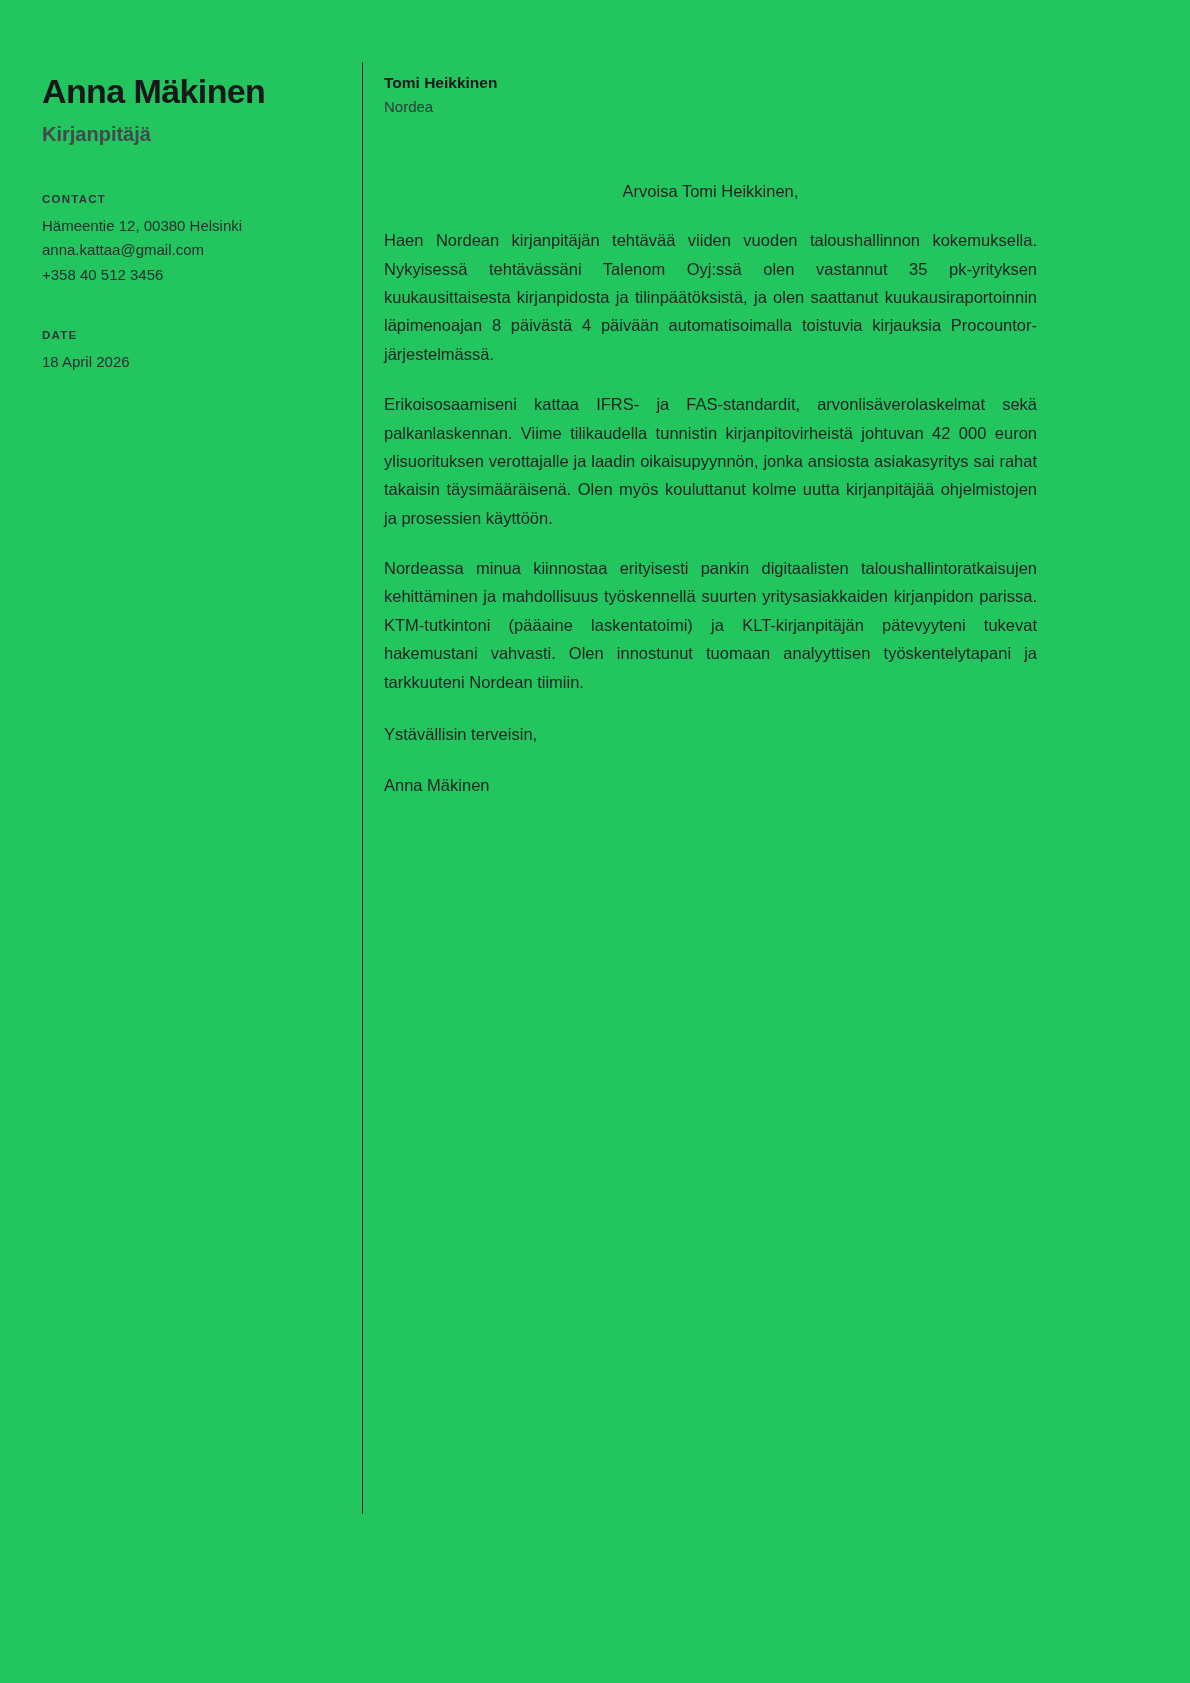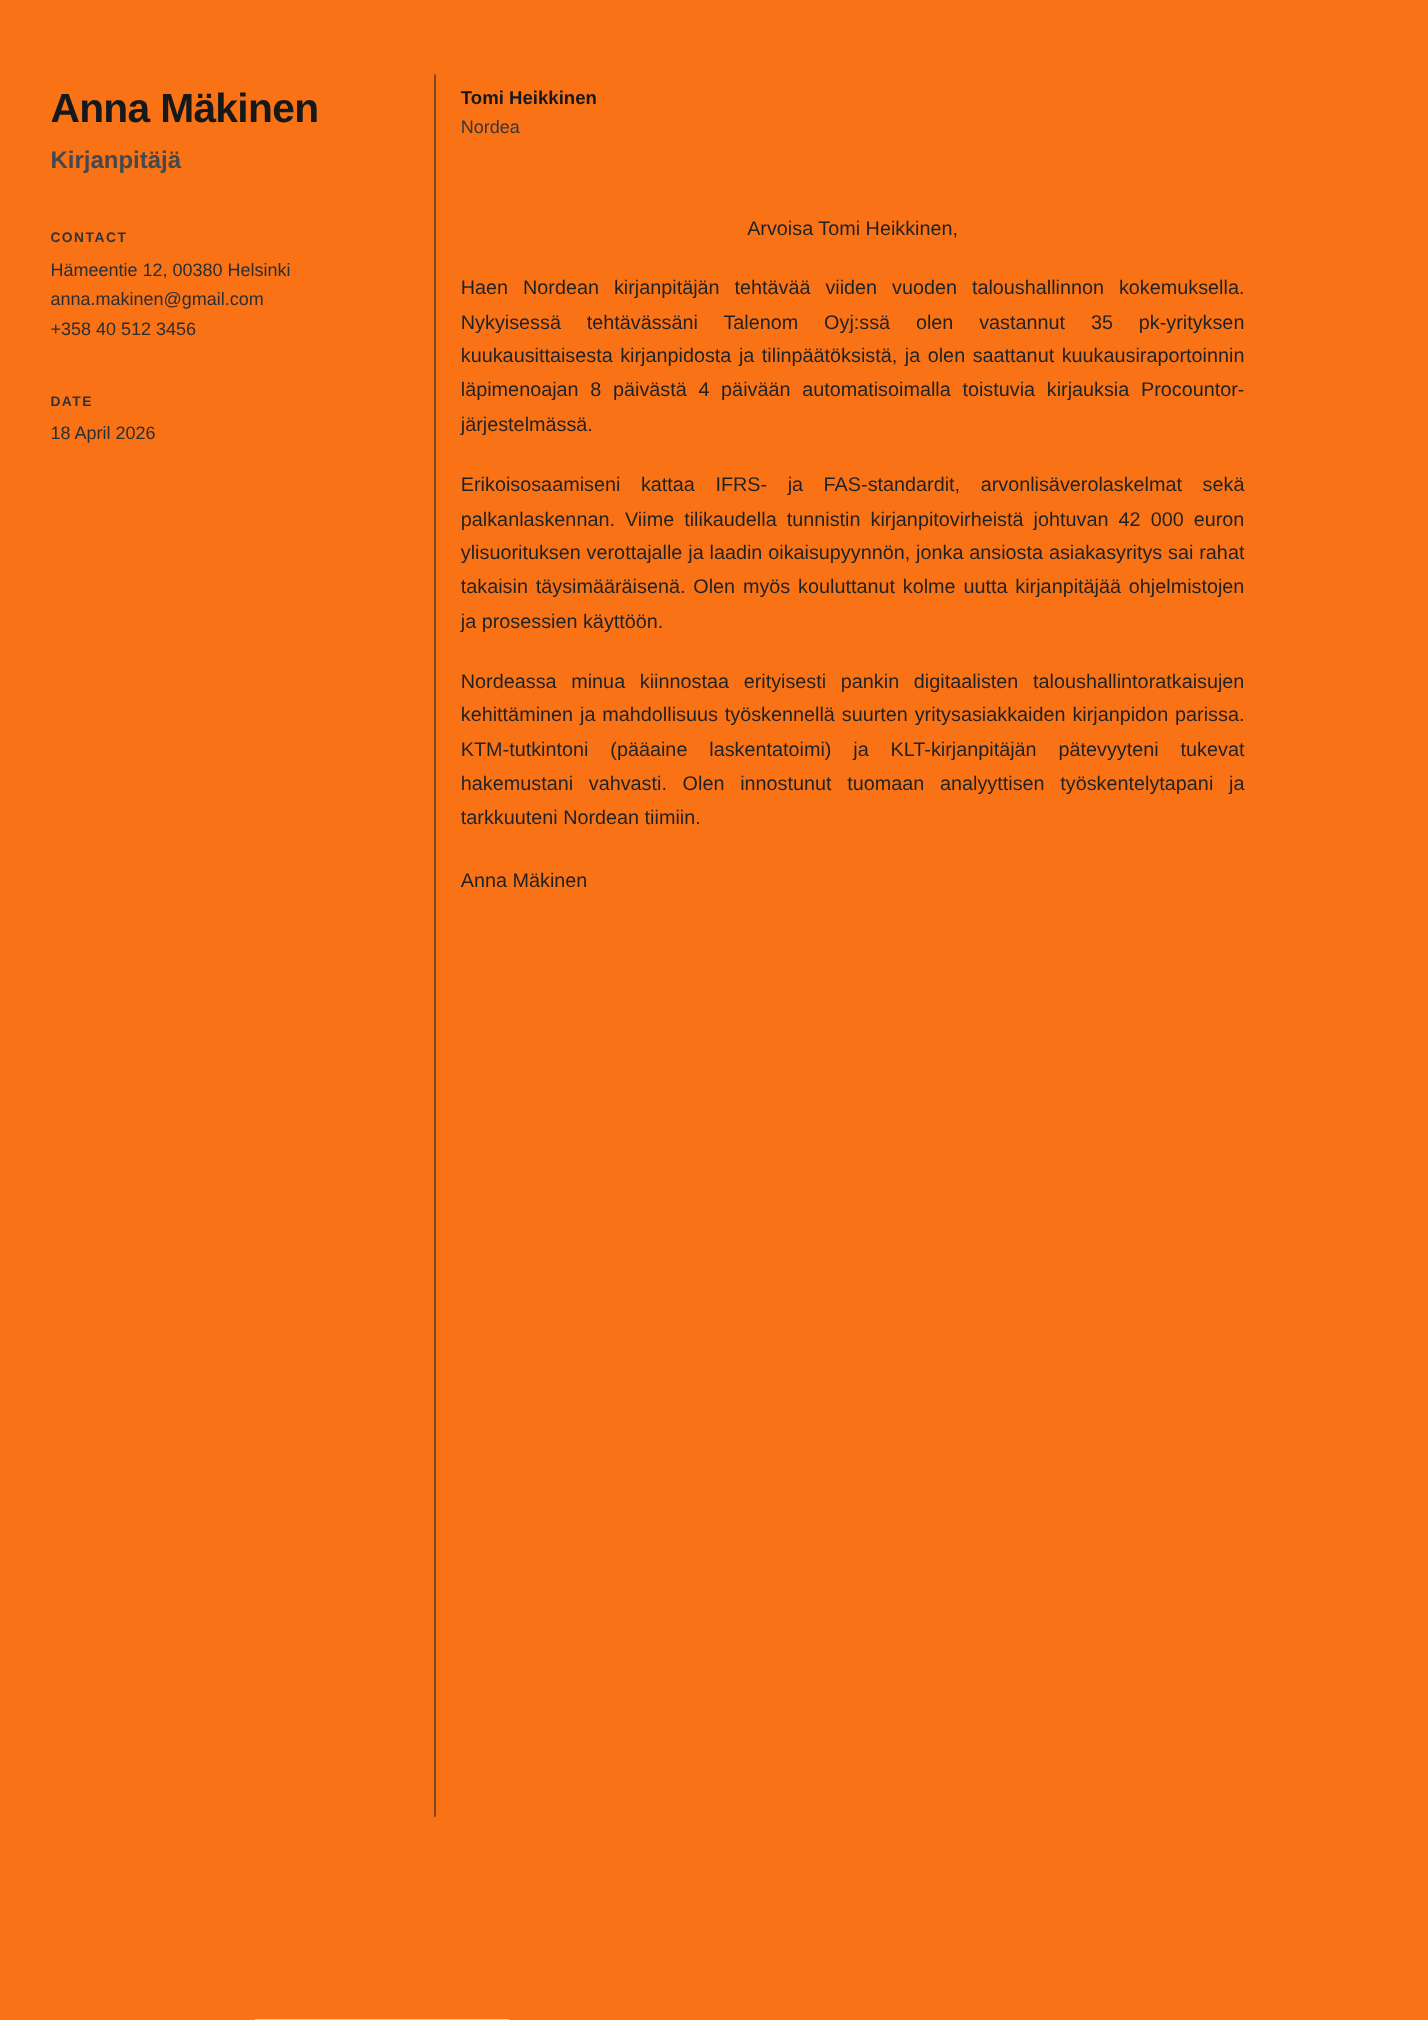--- a/index.html
+++ b/index.html
@@ -4,21 +4,21 @@
 <style>
   html, body {
     margin: 0;
     padding: 0;
     background: #ffffff;
   }
   .page {
     position: relative;
     width: 1190px;
     height: 1683px;
-    background: #f97316;
+    background: #22c55e;
     font-family: "Liberation Sans", sans-serif;
     color: #1a1a1a;
     box-sizing: border-box;
     overflow: hidden;
   }
 
   
   .sidebar {
     position: absolute;
     left: 42px;
@@ -126,21 +126,21 @@
 
 <div class="page">
 
   <div class="sidebar">
     <h1 class="name">Anna Mäkinen</h1>
     <p class="job-title">Kirjanpitäjä</p>
 
     <div class="side-block">
       <p class="side-label">CONTACT</p>
       <p class="side-line">Hämeentie 12, 00380 Helsinki</p>
-      <p class="side-line">anna.makinen@gmail.com</p>
+      <p class="side-line">anna.kattaa@gmail.com</p>
       <p class="side-line">+358 40 512 3456</p>
     </div>
 
     <div class="side-block date-block">
       <p class="side-label">DATE</p>
       <p class="side-line">18 April 2026</p>
     </div>
   </div>
 
   <div class="divider"></div>
@@ -148,16 +148,17 @@
   <div class="letter">
     <p class="recipient-name">Tomi Heikkinen</p>
     <p class="recipient-company">Nordea</p>
 
     <p class="salutation">Arvoisa Tomi Heikkinen,</p>
 
     <p class="body-par">Haen Nordean kirjanpitäjän tehtävää viiden vuoden taloushallinnon kokemuksella. Nykyisessä tehtävässäni Talenom Oyj:ssä olen vastannut 35 pk-yrityksen kuukausittaisesta kirjanpidosta ja tilinpäätöksistä, ja olen saattanut kuukausiraportoinnin läpimenoajan 8 päivästä 4 päivään automatisoimalla toistuvia kirjauksia Procountor-järjestelmässä.</p>
     <p class="body-par">Erikoisosaamiseni kattaa IFRS- ja FAS-standardit, arvonlisäverolaskelmat sekä palkanlaskennan. Viime tilikaudella tunnistin kirjanpitovirheistä johtuvan 42 000 euron ylisuorituksen verottajalle ja laadin oikaisupyynnön, jonka ansiosta asiakasyritys sai rahat takaisin täysimääräisenä. Olen myös kouluttanut kolme uutta kirjanpitäjää ohjelmistojen ja prosessien käyttöön.</p>
     <p class="body-par">Nordeassa minua kiinnostaa erityisesti pankin digitaalisten taloushallintoratkaisujen kehittäminen ja mahdollisuus työskennellä suurten yritysasiakkaiden kirjanpidon parissa. KTM-tutkintoni (pääaine laskentatoimi) ja KLT-kirjanpitäjän pätevyyteni tukevat hakemustani vahvasti. Olen innostunut tuomaan analyyttisen työskentelytapani ja tarkkuuteni Nordean tiimiin.</p>
 
+    <p class="closing">Ystävällisin terveisin,</p>
     <p class="signature">Anna Mäkinen</p>
   </div>
 
 </div>
 
 </body></html>

